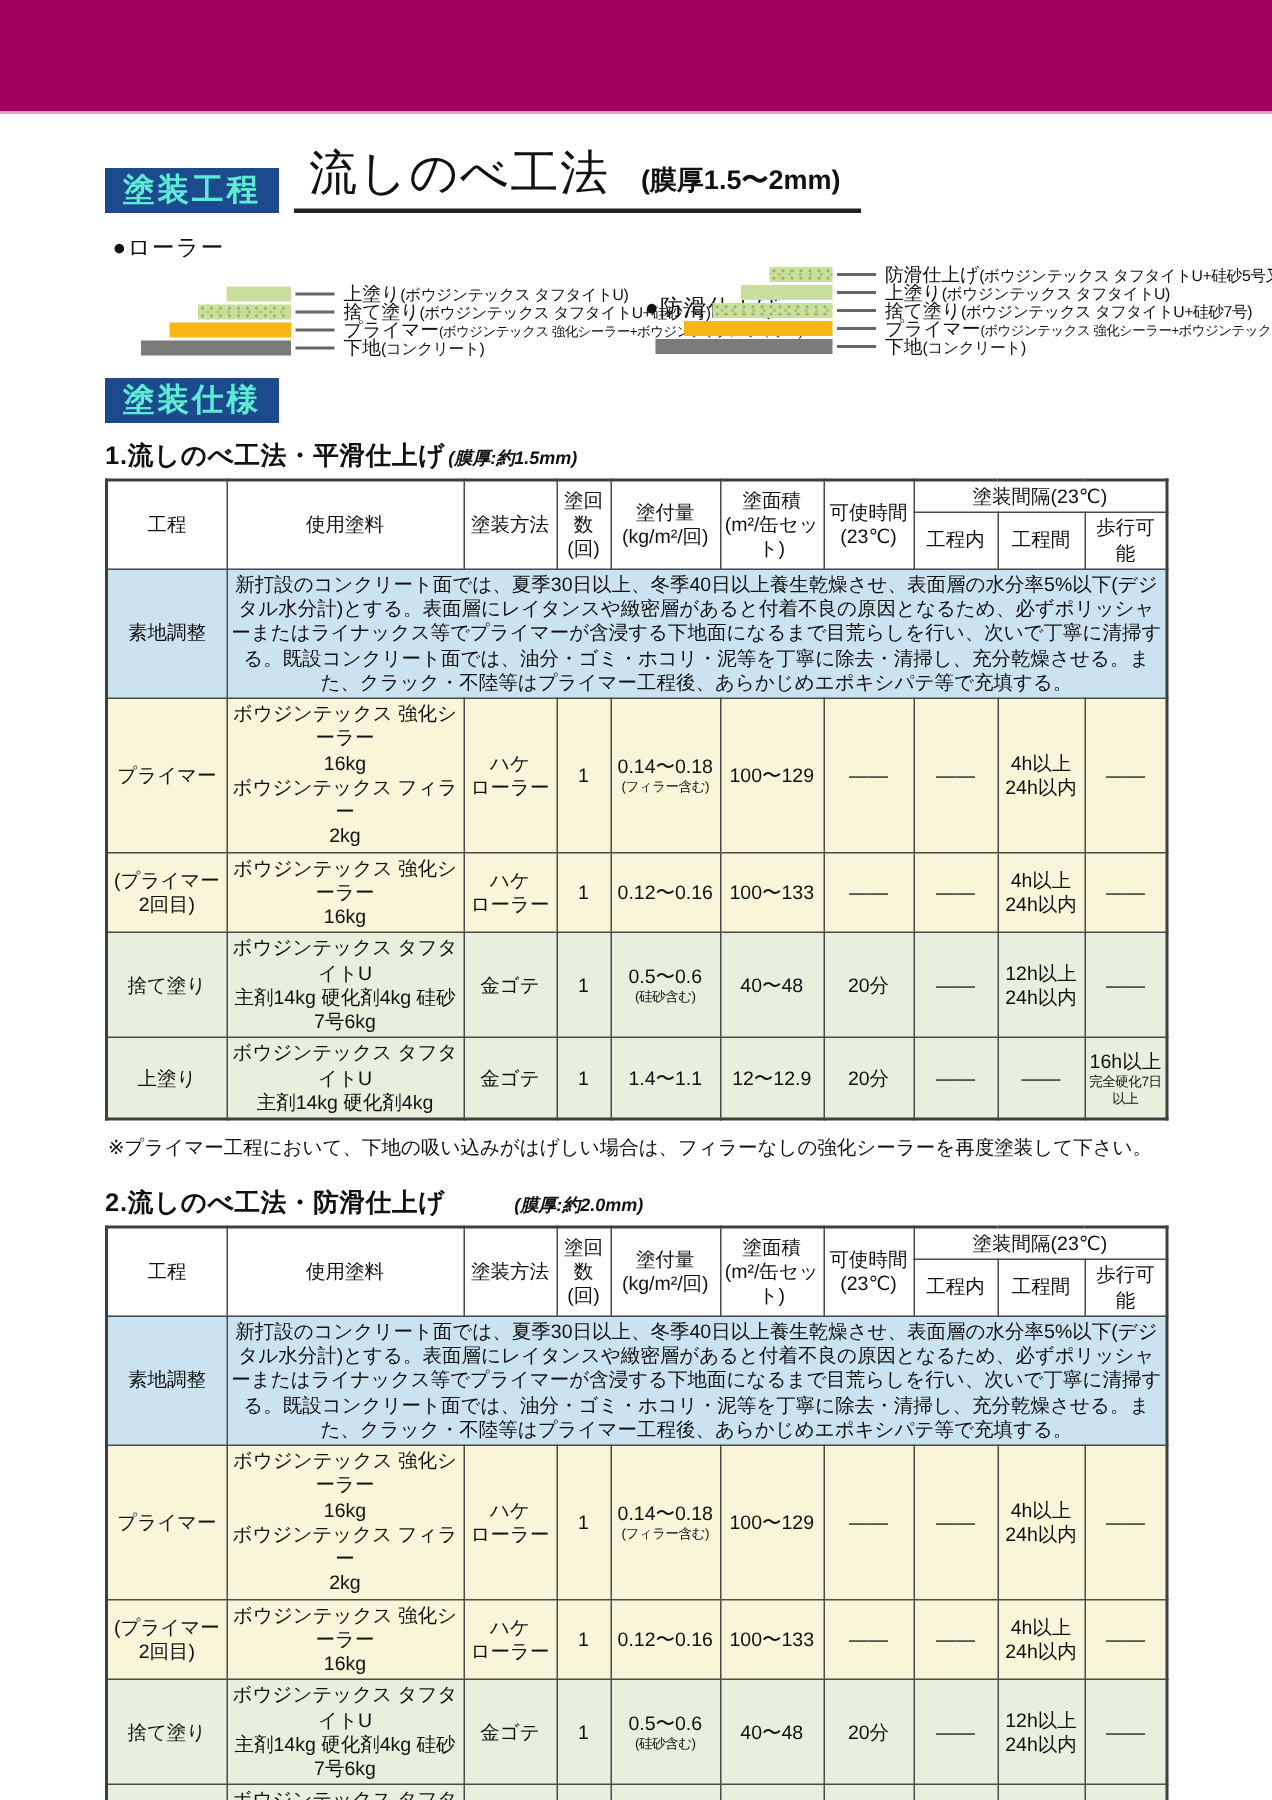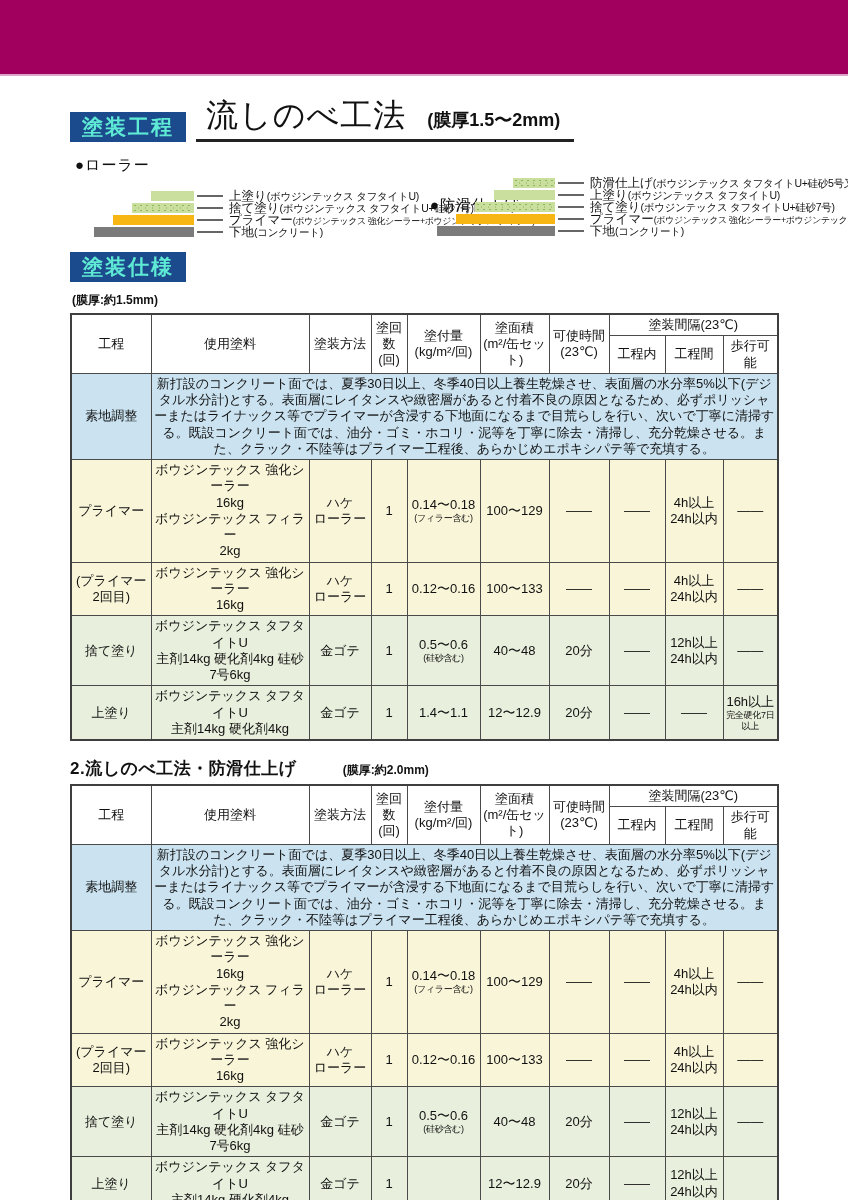--- a/index.html
+++ b/index.html
@@ -45,21 +45,21 @@
   .s0{margin-left:57px;width:43px;} .s1{margin-left:38px;width:62px;}
   .s2{margin-left:19px;width:81px;} .s3{margin-left:0;width:100px;}
   .a0{margin-left:76px;width:42px;} .a1{margin-left:57px;width:61px;}
   .a2{margin-left:38px;width:80px;} .a3{margin-left:19px;width:99px;}
   .a4{margin-left:0;width:118px;}
 
   .spec-badge{display:inline-block;}
 
   .sec-title{margin:10px 0 4px 0;display:flex;align-items:baseline;}
   .sec-title .main{font-size:17px;font-weight:bold;letter-spacing:0.5px;}
-  .sec-title .small{font-size:12px;font-weight:bold;margin-left:2px;}
+  .sec-title .small{font-size:12px;font-weight:bold;margin-left:2px;font-style:italic;}
 
   
   table.spec{border-collapse:collapse;table-layout:fixed;width:707px;
              border:2px solid #3f3f3f;}
   table.spec th,table.spec td{border:1px solid #4a4a4a;font-weight:normal;
              text-align:center;vertical-align:middle;padding:2px 2px;
              font-size:13px;line-height:1.25;}
   table.spec th{background:#fff;}
   .pl{white-space:pre-line;}
   .nw{white-space:nowrap;}
@@ -142,20 +142,21 @@
           <span class="leader"></span>
         <span class="layer-label"><span>下地</span><span class="detail">(コンクリート)</span></span>
       </div>
     </div>
   </div>
 
   <span class="badge spec-badge">塗装仕様</span>
 
   
   <div class="sec-title">
+    <span class="main">1.流しのべ工法・平滑仕上げ</span>
     <span class="small">(膜厚:約1.5mm)</span>
   </div>
 
   <table class="spec">
     <colgroup>
       <col style="width:80px">
         <col style="width:158px">
         <col style="width:62px">
         <col style="width:36px">
       <col style="width:73px">
@@ -271,20 +272,21 @@
         <td class="nw">——</td>
         <td class="pl">——</td>
         <td>
             <div class="nw">16h以上</div>
             <div class="cellnote">完全硬化7日以上</div>
           </td>
       </tr>
     </tbody>
   </table>
 
+  <div class="fn">※プライマー工程において、下地の吸い込みがはげしい場合は、フィラーなしの強化シーラーを再度塗装して下さい。</div>
 
   
   <div class="sec-title" style="margin-top:16px;gap:44px;">
     <span class="main">2.流しのべ工法・防滑仕上げ</span>
     <span class="small">(膜厚:約2.0mm)</span>
   </div>
 
   <table class="spec">
     <colgroup>
       <col style="width:80px">

